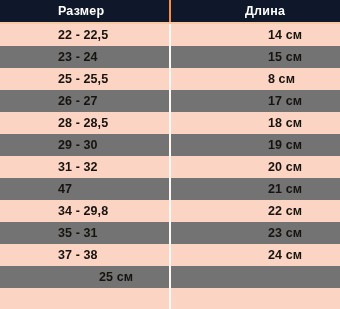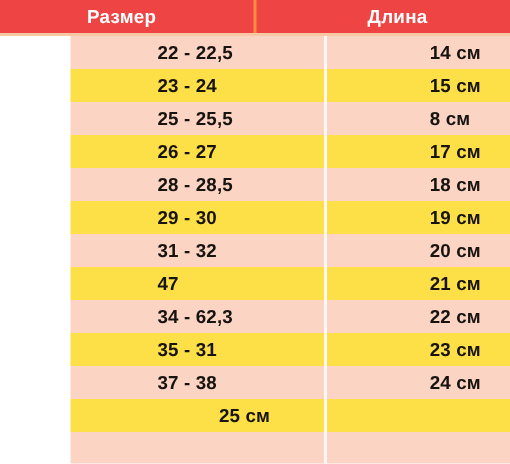--- a/index.html
+++ b/index.html
@@ -14,21 +14,21 @@
     font-family: "Liberation Sans", "DejaVu Sans", sans-serif;
   }
   #size-table {
     width: 340px;
     height: 309px;
     position: relative;
     box-sizing: border-box;
   }
   .thead {
     height: 24px;
-    background: #ef4444;
+    background: #0f172a;
     display: flex;
     align-items: center;
     position: relative;
     box-sizing: border-box;
     border-bottom: 2px solid #F6C9A4;
   }
   .thead .divider {
     position: absolute;
     left: 169px;
     top: 0;
@@ -46,31 +46,30 @@
   .th.c1 {
     width: 169px;
     padding-left: 58px;
   }
   .th.c2 {
     width: 171px;
     padding-left: 76px;
   }
   .tbody {
     position: relative;
-    margin-left: 47px;
   }
   .row {
     height: 22px;
     display: flex;
     align-items: center;
     position: relative;
     box-sizing: border-box;
   }
   .row.dark  { background: #FBD4C4; }
-  .row.light { background: #fde047; }
+  .row.light { background: #737373; }
   .row .divider {
     position: absolute;
     left: 169px;
     top: 0;
     width: 2px;
     height: 100%;
     background: #FFF7F3;
   }
   .cell {
     font-size: 12.5px;
@@ -137,21 +136,21 @@
         <div class="cell c1">31 - 32</div>
         <div class="cell c2">20 см</div>
       </div>
       <div class="row light">
         <div class="divider"></div>
         <div class="cell c1">47</div>
         <div class="cell c2">21 см</div>
       </div>
       <div class="row dark">
         <div class="divider"></div>
-        <div class="cell c1">34 - 62,3</div>
+        <div class="cell c1">34 - 29,8</div>
         <div class="cell c2">22 см</div>
       </div>
       <div class="row light">
         <div class="divider"></div>
         <div class="cell c1">35 - 31</div>
         <div class="cell c2">23 см</div>
       </div>
       <div class="row dark">
         <div class="divider"></div>
         <div class="cell c1">37 - 38</div>

